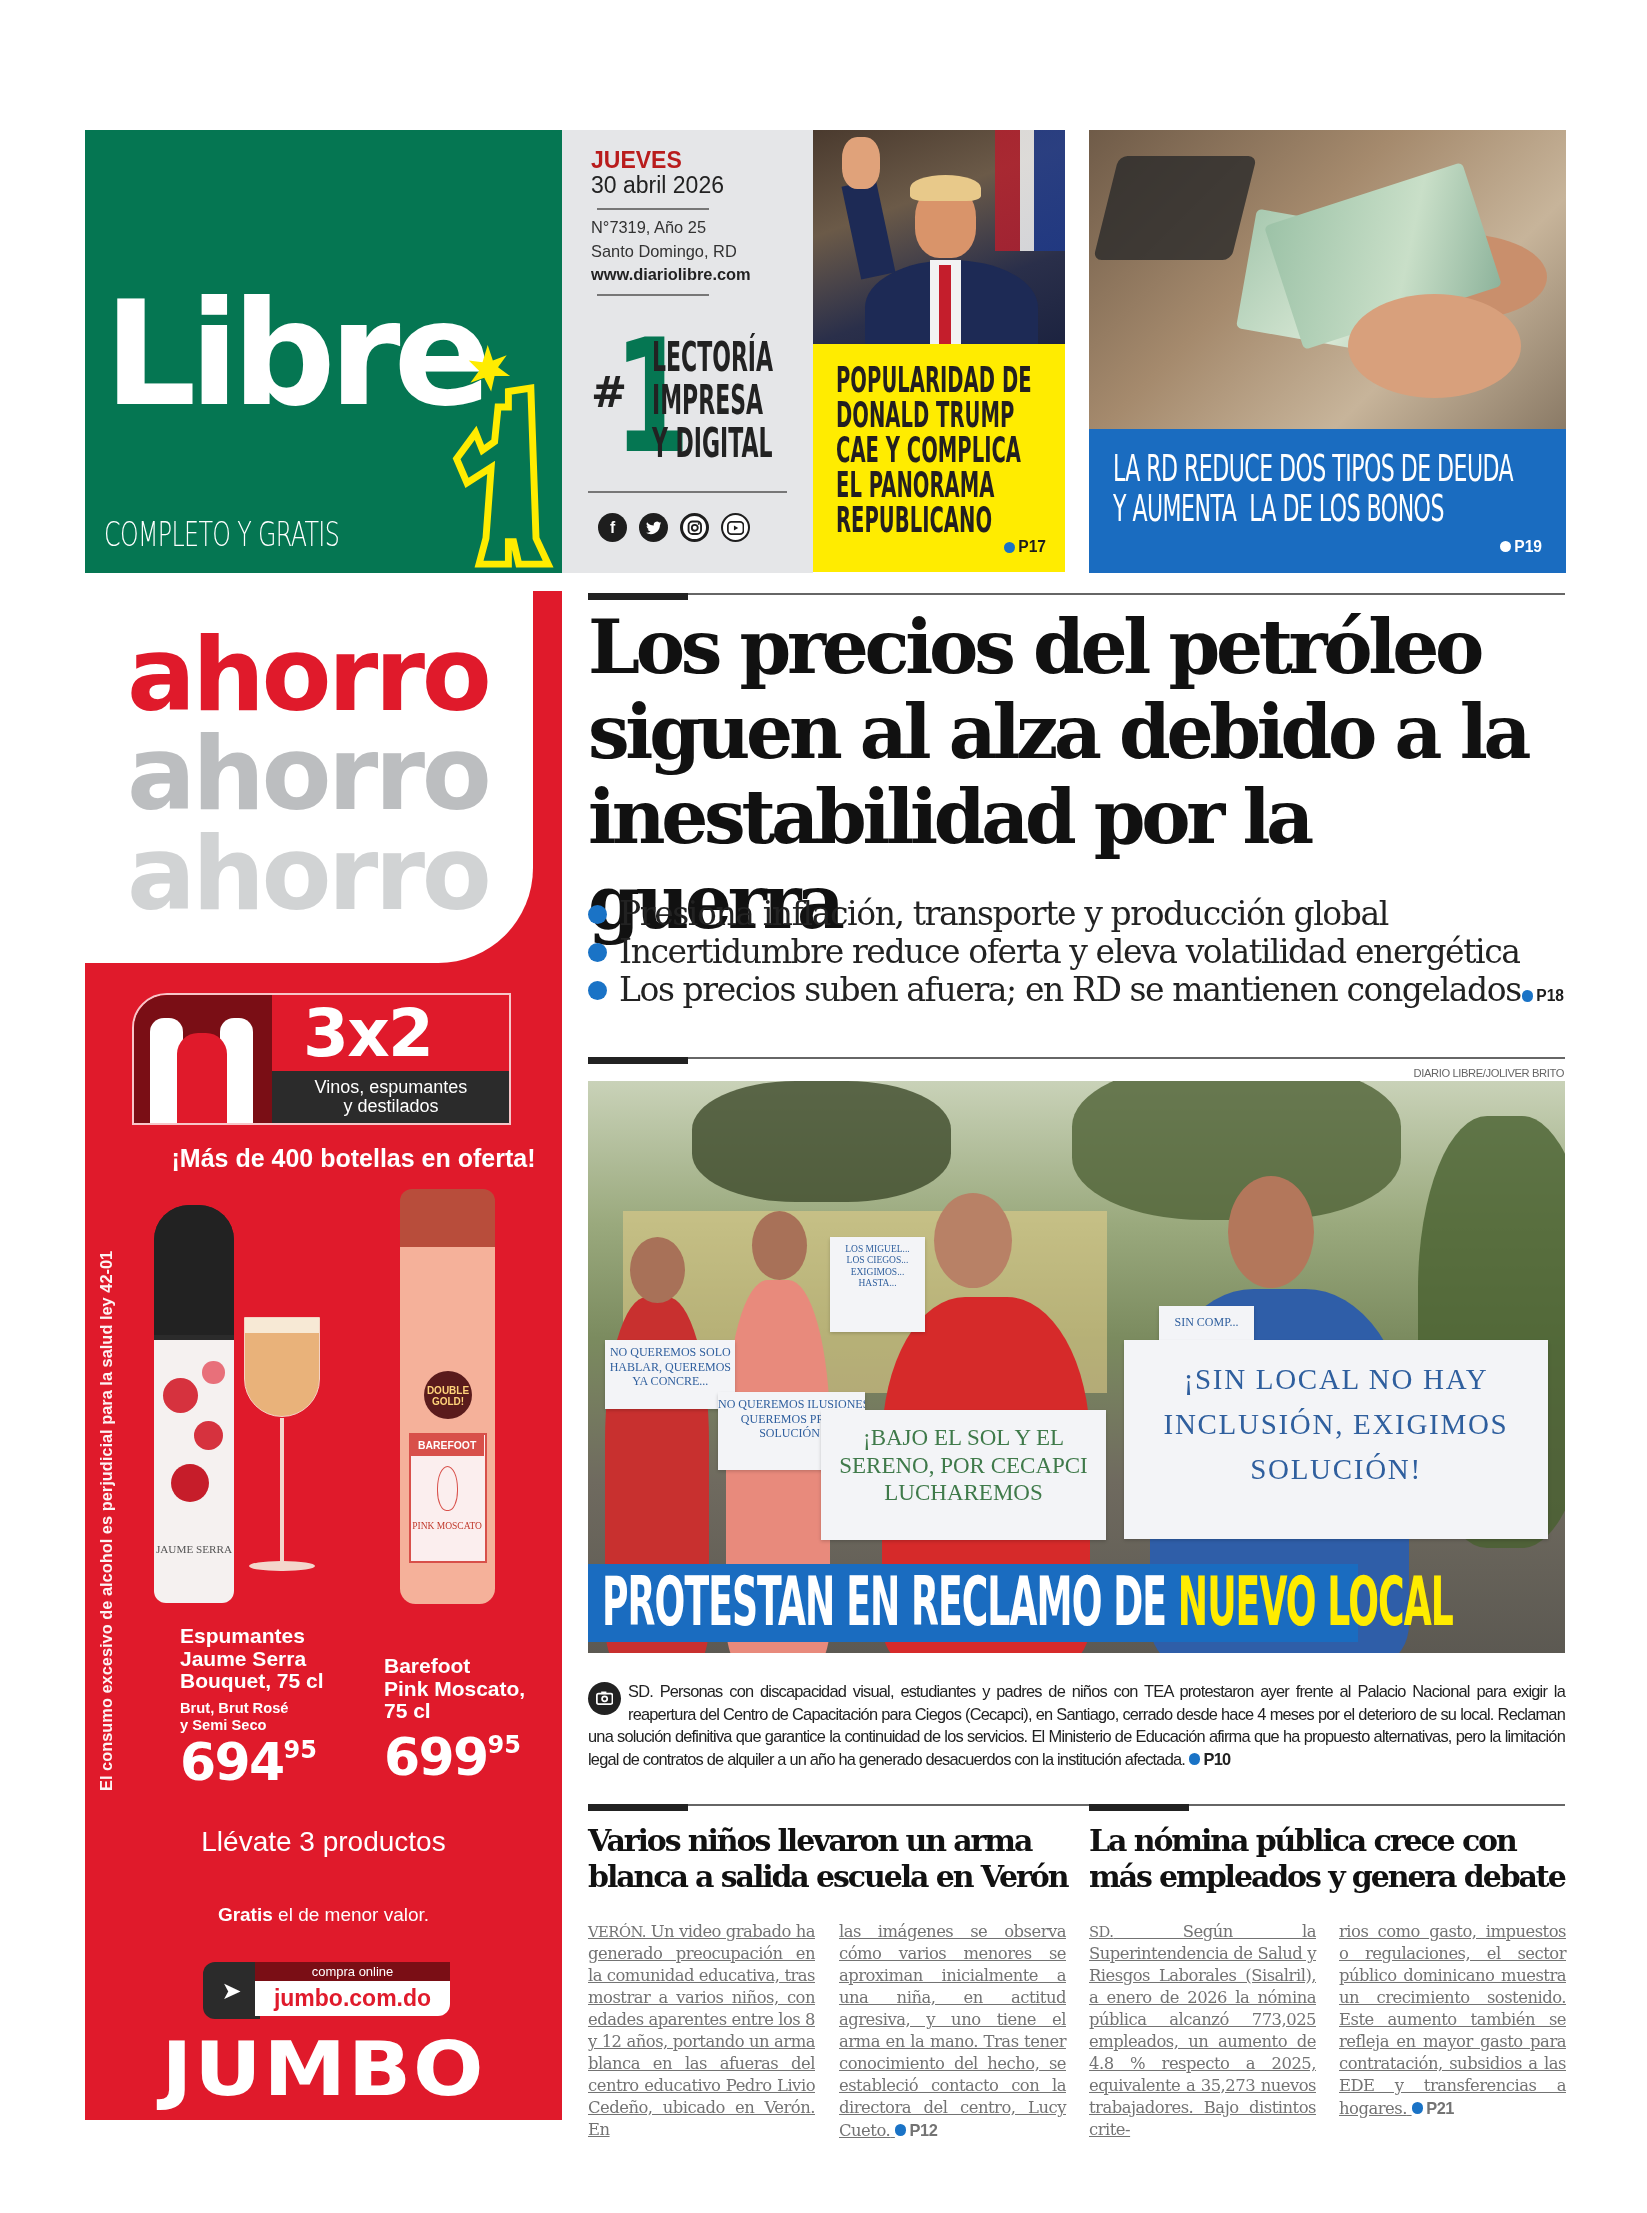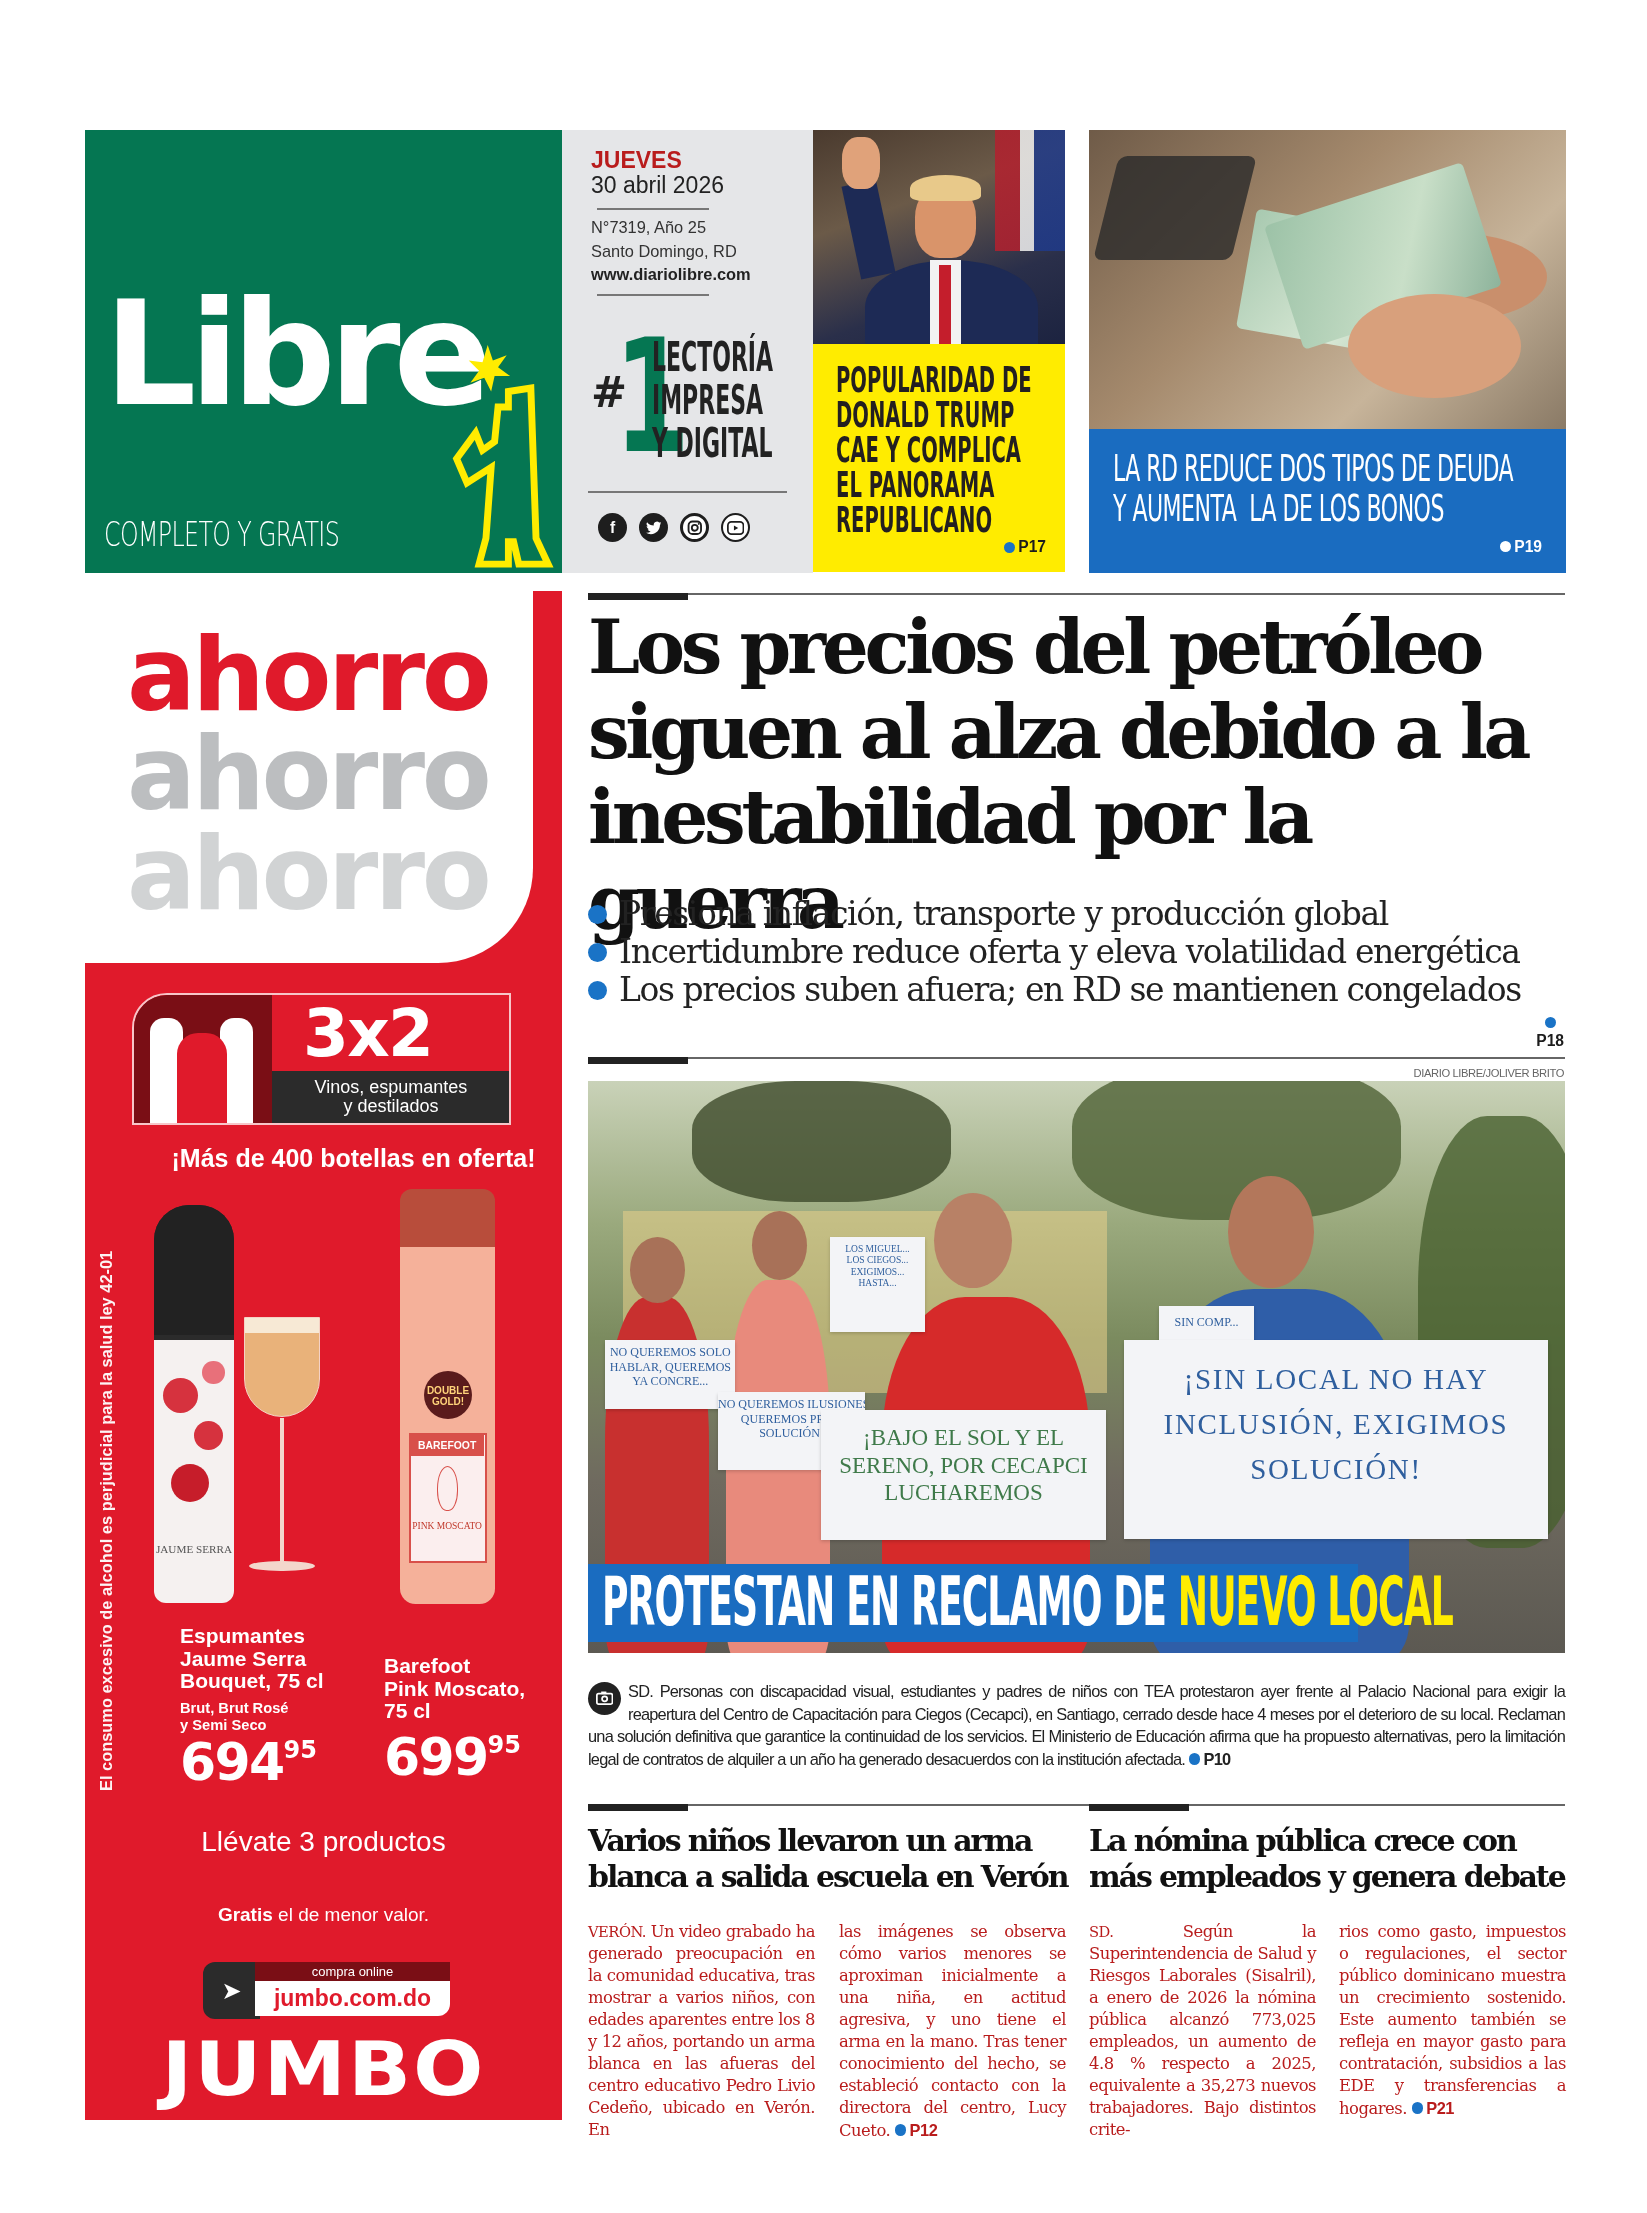--- a/index.html
+++ b/index.html
@@ -101,41 +101,41 @@
   #ad .online .bot { position: absolute; left: 52px; top: 19px; width: 195px; height: 35px; background: #fff; border-radius: 0 0 12px 0; color: #e01a2b; font-weight: bold; font-size: 23px; text-align: center; line-height: 35px; }
   #ad .jumbo { position: absolute; left: 0; width: 477px; top: 1435px; text-align: center; color: #fff; font-family: "DejaVu Sans", sans-serif; font-weight: bold; font-size: 74px; letter-spacing: 1.7px; transform: scaleX(1.12); }
 
   
   .rule { position: absolute; height: 1.7px; background: #666; }
   .rulebar { position: absolute; height: 7px; background: #222; width: 100px; }
   #headline { left: 588px; top: 605px; width: 986px; font-family: "DejaVu Serif", serif; font-weight: bold; font-size: 74px; line-height: 85px; letter-spacing: -4.3px; color: #111; }
   #bullets { left: 588px; top: 895px; width: 986px; }
   #bullets .b { display: flex; align-items: center; font-family: "DejaVu Serif", serif; font-size: 33px; line-height: 38px; color: #222; letter-spacing: -1.4px; white-space: nowrap; }
   #bullets .b .dot { width: 19px; height: 19px; border-radius: 50%; background: #1a73c6; margin-right: 12px; flex: none; }
-  #p18 { right: 83px; top: 1017px; flex-direction: column; }
+  #p18 { right: 83px; top: 987px; }
 
   #credit { right: 83px; top: 1067px; font-size: 11.2px; color: #666; letter-spacing: -0.4px; }
   #photo { left: 588px; top: 1081px; width: 977px; height: 572px; overflow: hidden; background: linear-gradient(180deg, #c9d2b8 0%, #9aa97d 25%, #7b8b5f 45%, #6f6a5f 70%, #5c5952 100%); }
   #photo .tree { position: absolute; background: #3d4a2b; border-radius: 40%; opacity: .8; }
   #photo .wall { position: absolute; left: 35px; top: 130px; width: 484px; height: 182px; background: #e7cf8a; opacity: .55; }
   #photo .person { position: absolute; border-radius: 40% 40% 10% 10%; }
   #photo .head { position: absolute; border-radius: 50%; background: #a87158; }
   #photo .sign { position: absolute; background: #f3f4f7; color: #2f5f9e; font-family: "Liberation Serif", serif; text-align: center; line-height: 1.2; box-shadow: 0 1.7px 3.5px rgba(0,0,0,.2); white-space: pre; overflow: hidden; }
   #photo .sign.g { color: #3f7a4a; }
   #photo .banner { position: absolute; left: 0; top: 483px; width: 770px; height: 78px; background: #1a6cc0; }
   #photo .banner .t { position: absolute; left: 14px; top: 5.2px; font-family: "DejaVu Sans", sans-serif; font-weight: bold; font-size: 67px; line-height: 67px; color: #fff; transform: scaleX(0.54); transform-origin: left top; white-space: nowrap; letter-spacing: -1.7px; }
   #photo .banner .t .hl { color: #ffec00; }
 
   #caption { left: 588px; top: 1680px; width: 977px; font-family: "Liberation Sans", sans-serif; font-size: 16.4px; line-height: 22.5px; color: #222; letter-spacing: -0.8px; text-align: justify; }
   #caption .cam { float: left; width: 33px; height: 33px; border-radius: 50%; background: #222; color: #fff; margin: 1.7px 7px 0 0; display: flex; align-items: center; justify-content: center; font-size: 15.6px; }
   #caption .pref { position: static; display: inline-flex; font-size: 16.4px; }
 
   
   .story-title { position: absolute; font-family: "DejaVu Serif", serif; font-weight: bold; font-size: 30px; line-height: 36px; letter-spacing: -2.1px; color: #111; white-space: pre; }
-  .col { position: absolute; font-family: "DejaVu Serif", serif; font-size: 16.4px; line-height: 22px; color: #b91c1c; letter-spacing: -0.5px; text-align: justify; }
+  .col { position: absolute; font-family: "DejaVu Serif", serif; font-size: 16.4px; line-height: 22px; color: #737373; letter-spacing: -0.5px; text-align: justify; text-decoration: underline; }
   .col .pref { position: static; display: inline-flex; font-family: "Liberation Sans", sans-serif; font-size: 16.4px; }
   .smallcaps { font-size: 14.7px; }
 </style>
 </head>
 <body>
 
 <div id="logo" class="abs">
   <div class="line l2">Libre</div>
   <svg class="mascot" viewBox="0 0 140 270">
     <polygon points="54,8 60,26 76,20 66,34 80,44 62,44 58,62 50,46 34,52 44,38 32,26 48,28" fill="#ffec00"></polygon>

